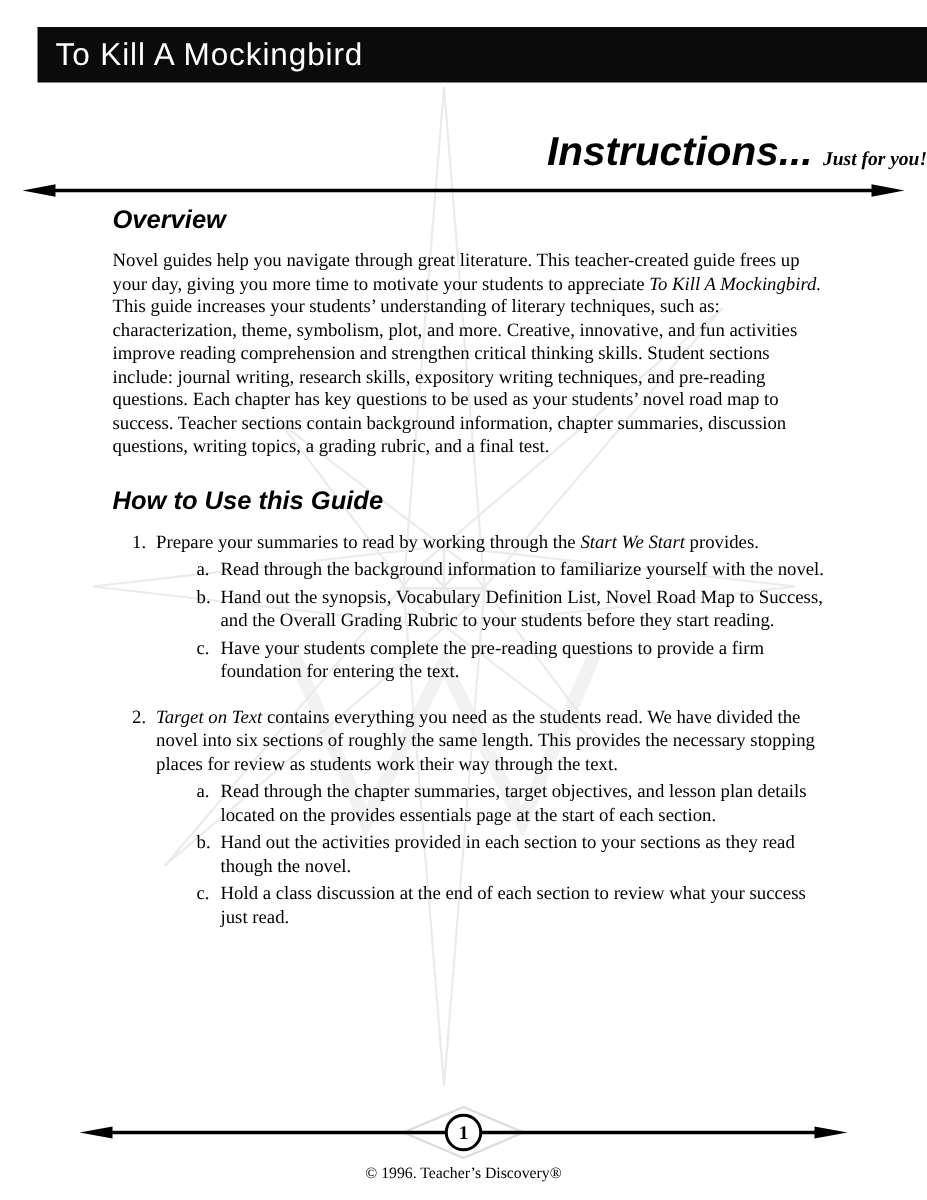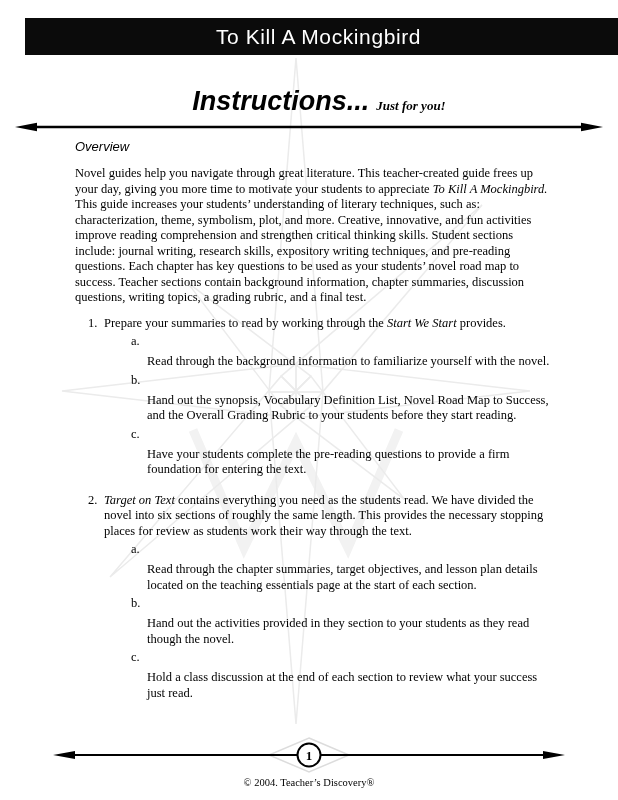--- a/index.html
+++ b/index.html
@@ -16,33 +16,33 @@
   .watermark { position: absolute; top: 0; left: 0; z-index: 0; }
 
   .header-bar {
     position: absolute;
     top: 18px; left: 25px; right: 0;
     height: 37px;
     background: #0b0b0b;
     color: #fff;
     display: flex;
     align-items: center;
-    justify-content: center;
+    justify-content: flex-start;
     padding-right: 18px;
     font-family: "Liberation Sans", sans-serif;
     font-size: 21px;
     letter-spacing: 0.6px;
     z-index: 2;
     padding-left: 12px;
   }
 
   .banner {
     position: absolute;
     top: 86px; left: 0; right: 0;
-    text-align: center;
+    text-align: right;
     z-index: 1;
     white-space: nowrap;
     padding-left: 20px;
   }
   .banner-title {
     font-family: "Liberation Sans", sans-serif;
     font-style: italic;
     font-weight: bold;
     font-size: 27px;
   }
@@ -61,35 +61,35 @@
     top: 136px;
     left: 75px;
     width: 476px;
     z-index: 1;
     font-size: 12.5px;
     line-height: 15.5px;
   }
   .section-heading {
     font-family: "Liberation Sans", sans-serif;
     font-style: italic;
-    font-weight: normal;
-    font-size: 13px;
+    font-weight: bold;
+    font-size: 17px;
     line-height: 21px;
     margin-bottom: 9px;
   }
   .heading-howto { margin-top: 17px; }
   .intro { margin-bottom: 10px; }
 
   .step { display: flex; padding-left: 13px; margin-top: 10px; }
   .step + .step { margin-top: 15px; }
   .step-marker { flex: 0 0 12px; margin-right: 4px; }
   .step-body { flex: 1 1 auto; }
   .sub { display: flex; padding-left: 27px; margin-top: 3px; }
   .sub-marker { flex: 0 0 12px; margin-right: 4px; }
-  .sub-text { flex: 1 1 auto; margin-top: 20px; }
+  .sub-text { flex: 1 1 auto; }
   em { font-style: italic; }
 
   .footer { position: absolute; left: 0; right: 0; bottom: 12px; z-index: 1; text-align: center; }
   .footer-arrow-wrap { position: relative; height: 36px; }
   .bottom-arrow { position: absolute; left: 0; top: 0; display: block; }
   .page-circle {
     position: absolute;
     left: 50%; top: 50%;
     transform: translate(-50%, -50%);
     width: 25px; height: 25px;
@@ -136,20 +136,21 @@
     <polygon points="15,7 37,2.8 37,11.2" fill="#000"></polygon>
     <polygon points="603,7 581,2.8 581,11.2" fill="#000"></polygon>
   </svg>
 
   <main class="content">
 
     <h2 class="section-heading">Overview</h2>
 
     <p class="body-text"><span>Novel guides help you navigate through great literature. This teacher-created guide frees up your day, giving you more time to motivate your students to appreciate </span><em>To Kill A Mockingbird.</em><span> This guide increases your students’ understanding of literary techniques, such as: characterization, theme, symbolism, plot, and more. Creative, innovative, and fun activities improve reading comprehension and strengthen critical thinking skills. Student sections include: journal writing, research skills, expository writing techniques, and pre-reading questions. Each chapter has key questions to be used as your students’ novel road map to success.  Teacher sections contain background information, chapter summaries, discussion questions, writing topics, a grading rubric, and a final test.</span></p>
 
+    <h2 class="section-heading heading-howto">How to Use this Guide</h2>
 
 
     <div class="step">
       <span class="step-marker">1.</span>
       <div class="step-body">
         <p><span>Prepare your summaries to read by working through the </span><em>Start We Start</em><span> provides.</span></p>
         <div class="sub">
           <span class="sub-marker">a.</span>
           <span class="sub-text">Read through the background information to familiarize yourself with the novel.</span>
         </div>
@@ -163,25 +164,25 @@
         </div>
       </div>
     </div>
 
     <div class="step">
       <span class="step-marker">2.</span>
       <div class="step-body">
         <p><span></span><em>Target on Text</em><span> contains everything you need as the students read. We have divided the novel into six sections of roughly the same length. This provides the necessary stopping places for review as students work their way through the text.</span></p>
         <div class="sub">
           <span class="sub-marker">a.</span>
-          <span class="sub-text">Read through the chapter summaries, target objectives, and lesson plan details located on the teaching essentials page at the start of each section.</span>
+          <span class="sub-text">Read through the chapter summaries, target objectives, and lesson plan details located on the provides essentials page at the start of each section.</span>
         </div>
         <div class="sub">
           <span class="sub-marker">b.</span>
-          <span class="sub-text">Hand out the activities provided in they section to your students as they read though the novel.</span>
+          <span class="sub-text">Hand out the activities provided in each section to your sections as they read though the novel.</span>
         </div>
         <div class="sub">
           <span class="sub-marker">c.</span>
           <span class="sub-text">Hold a class discussion at the end of each section to review what your success just read.</span>
         </div>
       </div>
     </div>
 
   </main>
 
@@ -190,16 +191,16 @@
       <svg class="bottom-arrow" width="618" height="36" viewBox="0 0 618 36" aria-hidden="true">
         <polygon points="309,1 349,18 309,35 269,18" fill="#ffffff" stroke="#dcdcdc" stroke-width="1.5"></polygon>
         <line x1="64" y1="18" x2="554" y2="18" stroke="#000" stroke-width="2.2"></line>
         <polygon points="53,18 75,14 75,22" fill="#000"></polygon>
         <polygon points="565,18 543,14 543,22" fill="#000"></polygon>
       </svg>
       <div class="page-circle">
         <span>1</span>
       </div>
     </div>
-    <div class="copyright">© 2004. Teacher’s Discovery®</div>
+    <div class="copyright">© 1996. Teacher’s Discovery®</div>
   </footer>
 
 </div>
 
 </body></html>

